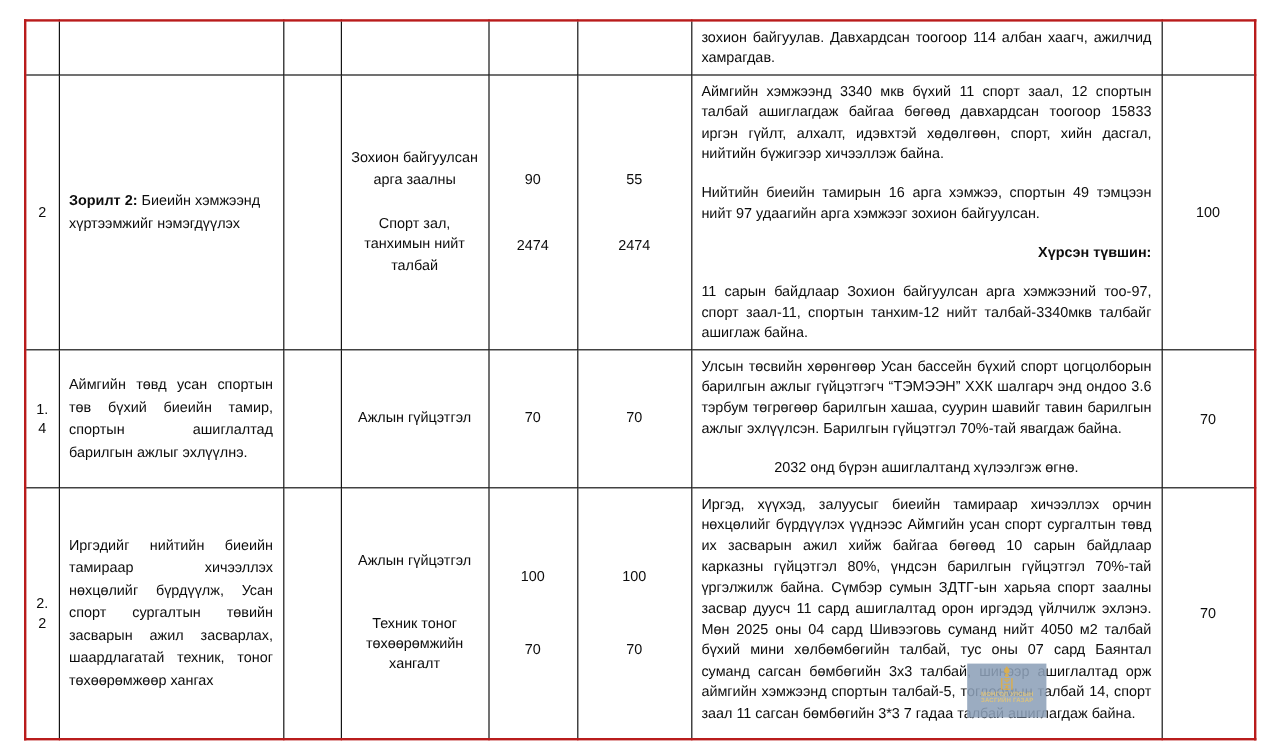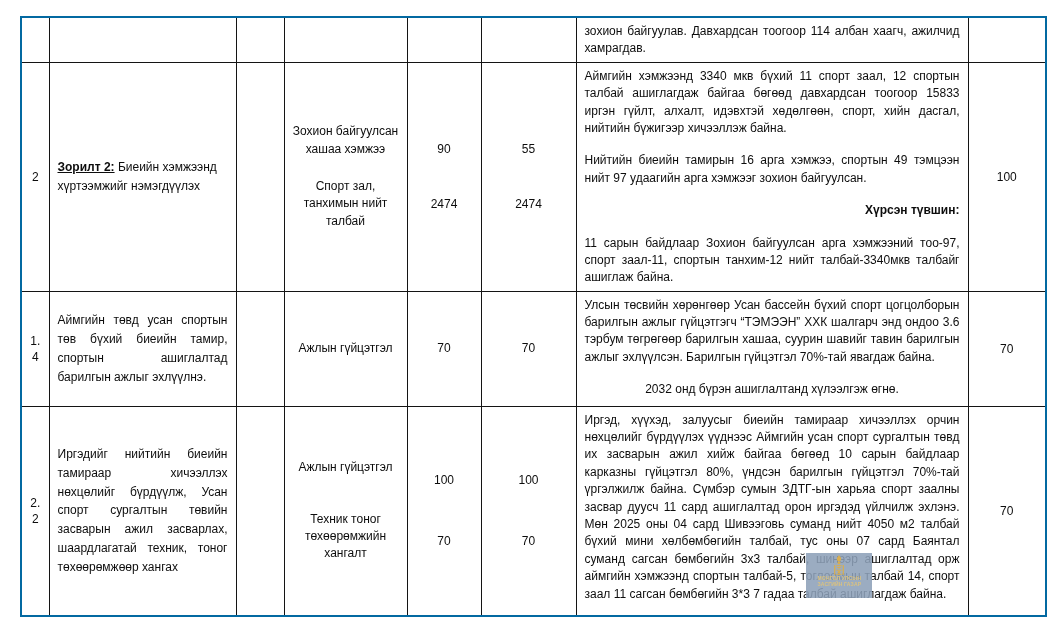--- a/index.html
+++ b/index.html
@@ -4,21 +4,21 @@
 <style>
   html,body{margin:0;padding:0;background:#ffffff;}
   body{
     width:1056px;height:619px;position:relative;overflow:hidden;
     font-family:"Liberation Sans","DejaVu Sans",sans-serif;
     color:#0d0d0d;
   }
   .doc-table-wrap{position:absolute;left:20px;top:16px;}
   table.report{
     border-collapse:collapse;table-layout:fixed;width:1025px;
-    border:2px solid #0369a1;
+    border:2px solid #b91c1c;
     font-size:12px;color:#0d0d0d;
   }
   td{border:1px solid #141414;vertical-align:middle;padding:3px 16px;overflow:hidden;}
   td.no-cell{text-align:center;padding:2px 2px;}
   .no-wrap{display:inline-block;max-width:15px;word-break:break-all;line-height:1.35;}
   td.obj-cell{text-align:justify;line-height:1.58;padding:4px 8px;}
   td.obj-cell.left{text-align:left;}
   td.ind-cell{text-align:center;line-height:1.45;padding:4px 6px;}
   td.val-cell{text-align:center;line-height:1.4;}
   td.score-cell{text-align:center;}
@@ -26,21 +26,21 @@
     vertical-align:top;text-align:justify;line-height:1.45;padding:5px 8px 4px 8px;
   }
   .result-cell p{margin:0 0 15px 0;}
   .result-cell p:last-child{margin-bottom:0;}
   .result-cell p.head{font-weight:bold;text-align:right;}
   .result-cell p.center{text-align:center;}
   .gap-b-20{margin-bottom:20px;}
   .gap-b-34{margin-bottom:34px;}
   .gap-b-38{margin-bottom:38px;}
   .gap-b-44{margin-bottom:44px;}
-  b{font-weight:bold;text-decoration:underline;}
+  b{font-weight:bold;}
   
   .watermark{
     position:absolute;left:806px;top:553px;width:66px;height:45px;
     background:rgba(141,161,184,0.88);
     display:flex;flex-direction:column;align-items:center;justify-content:flex-start;
     padding-top:2px;box-sizing:border-box;pointer-events:none;
   }
   .watermark .wm-text{
     transform:scale(0.72);transform-origin:center top;
     text-align:center;color:#dbc27e;font-weight:bold;
@@ -79,21 +79,21 @@
 
     <tr style="height:212px;">
       <td class="no-cell">
         <span class="no-wrap">2</span>
       </td>
       <td class="obj-cell left">
         <b>Зорилт 2:</b><span> Биеийн хэмжээнд хүртээмжийг нэмэгдүүлэх</span>
       </td>
       <td></td>
       <td class="ind-cell">
-        <div class="gap-b-20">Зохион байгуулсан хашаа хэмжээ</div>
+        <div class="gap-b-20">Зохион байгуулсан арга заалны</div>
         <div>Спорт зал, танхимын нийт талбай</div>
       </td>
       <td class="val-cell">
         <div class="gap-b-38">90</div>
         <div>2474</div>
       </td>
       <td class="val-cell">
         <div class="gap-b-38">55</div>
         <div>2474</div>
       </td>

